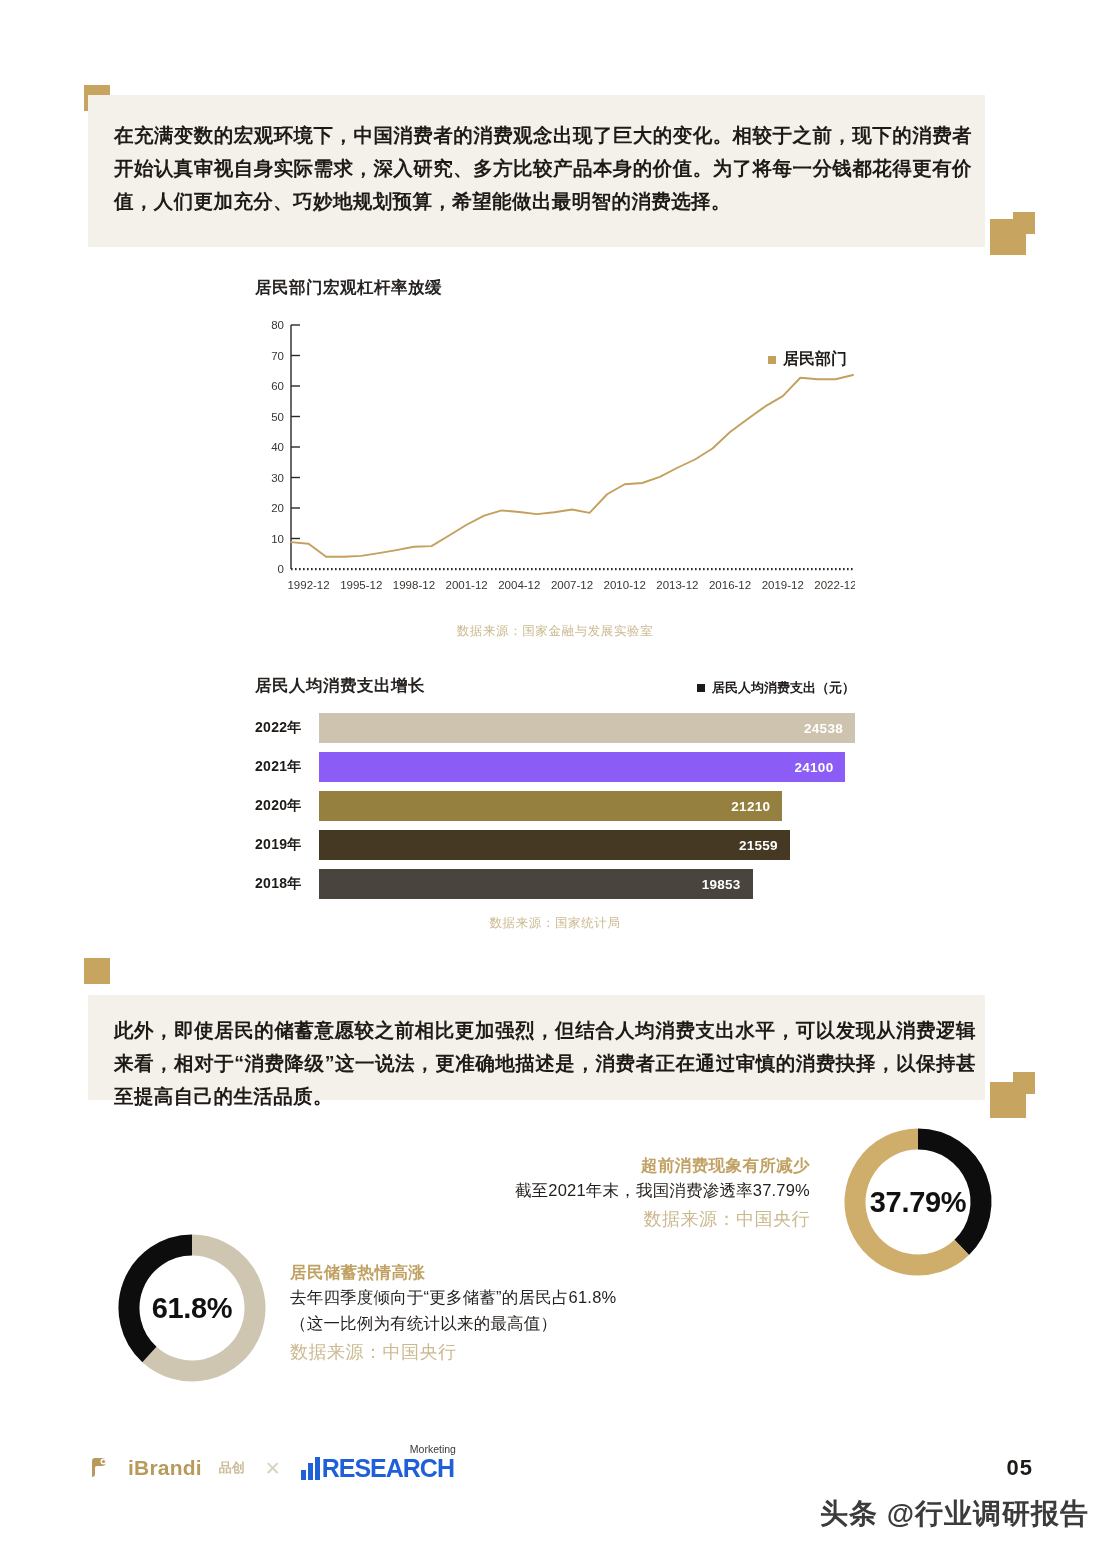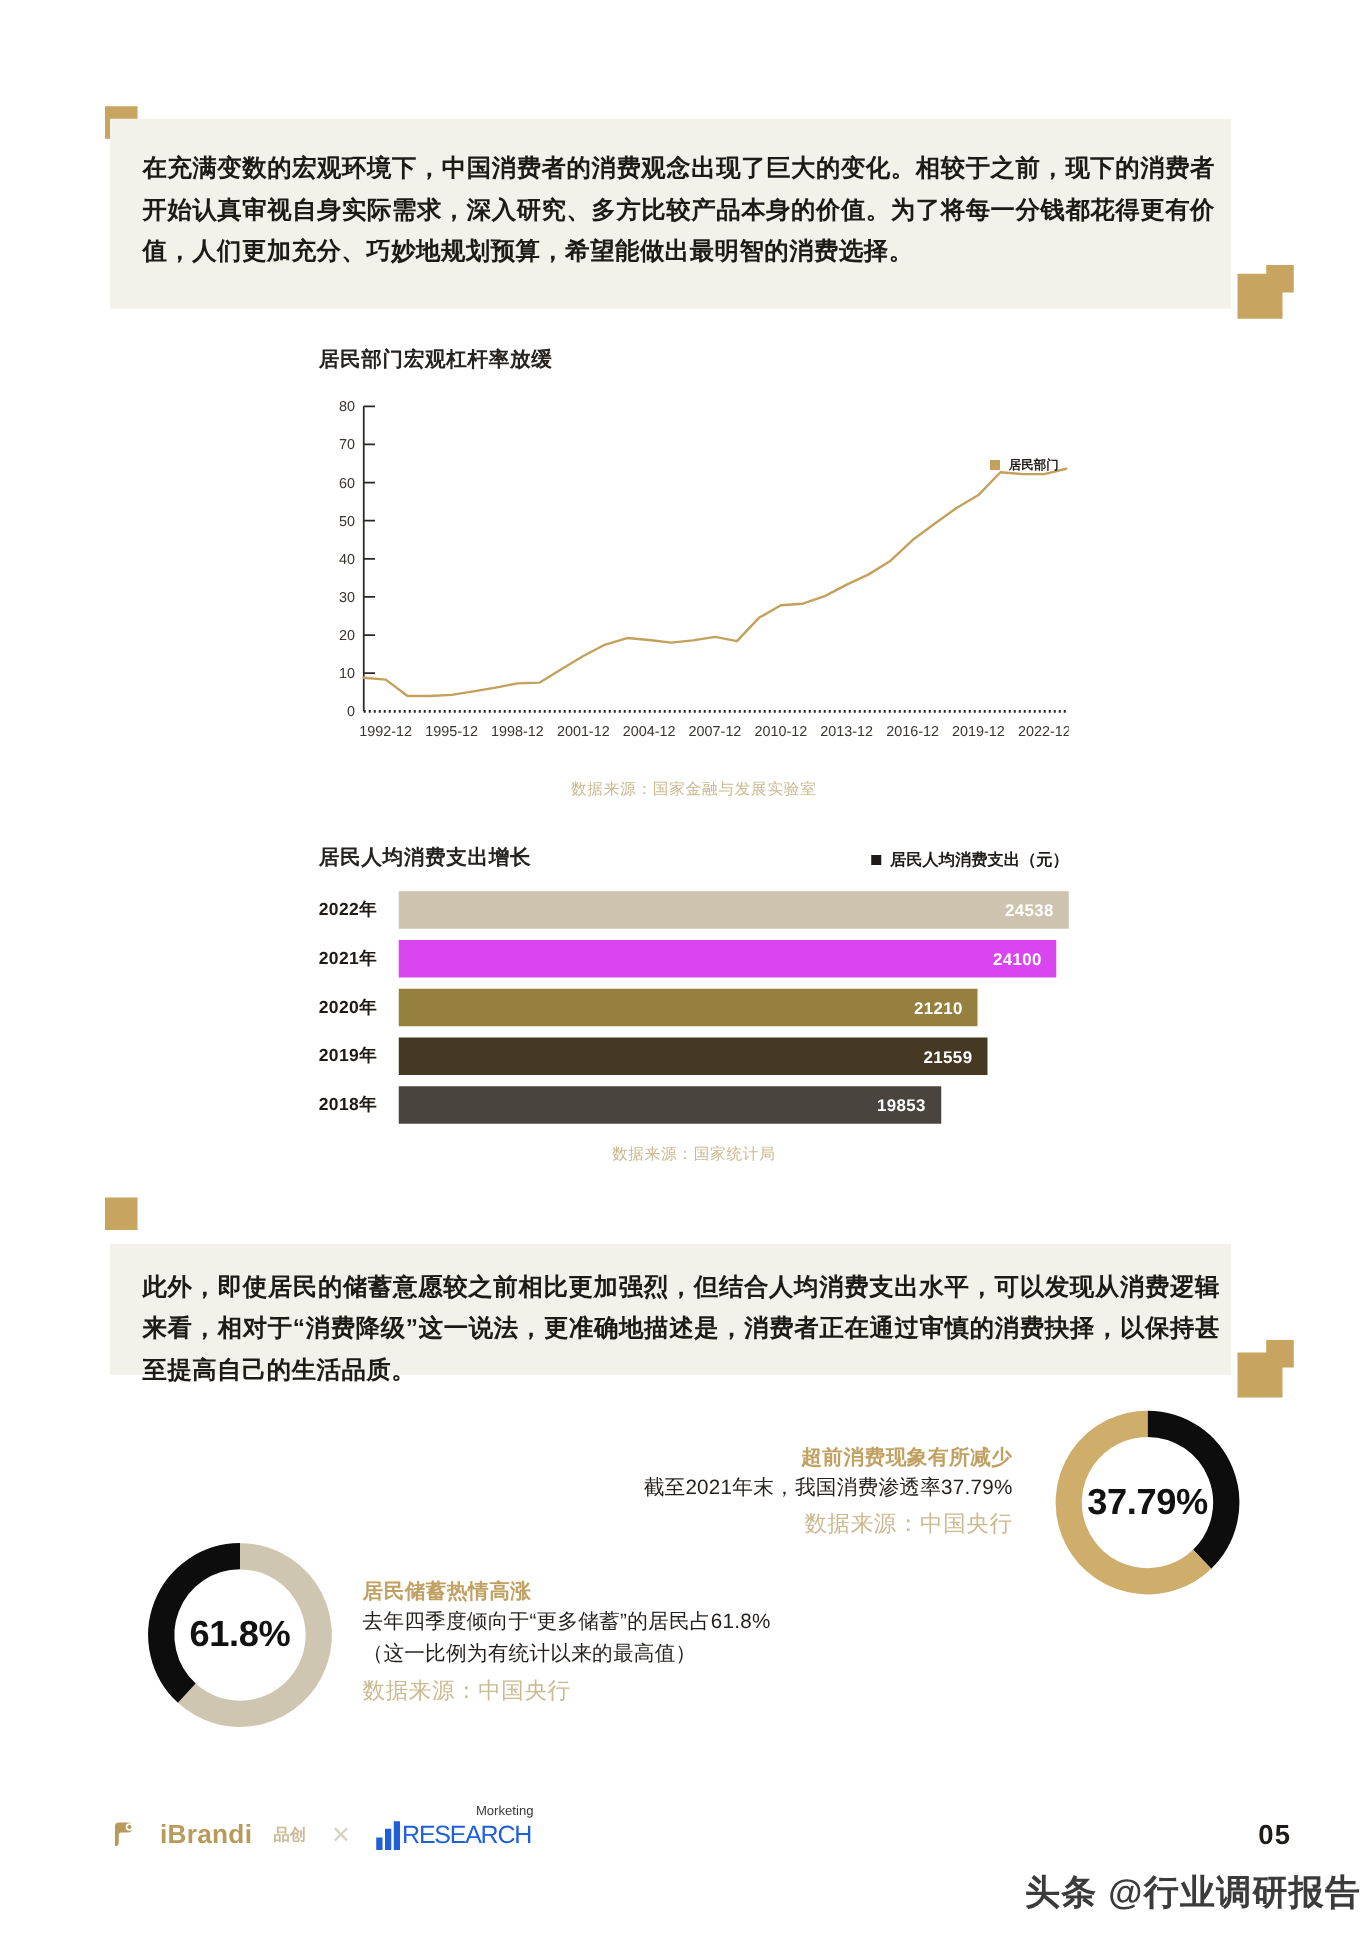--- a/index.html
+++ b/index.html
@@ -37,22 +37,22 @@
   #callout2 .body{width:862px;}
   #sq2a{left:84px;top:958px;}
   #sq2b{left:990px;top:1082px;}
   #sq2c{left:1013px;top:1072px;width:22px;height:22px;}
 
   
   #linechart-block{position:absolute;left:255px;top:277px;width:600px;}
   .chart-title{font-size:16.5px;font-weight:700;color:#262220;letter-spacing:.5px;}
   #line-area{position:relative;width:600px;height:300px;margin-top:18px;}
   #line-svg{position:absolute;left:0;top:0;}
-  .legend-line{position:absolute;right:8px;top:48px;display:flex;align-items:center;gap:7px;
-     font-size:10px;font-weight:700;color:#1e1b19;}
+  .legend-line{position:absolute;right:8px;top:32px;display:flex;align-items:center;gap:7px;
+     font-size:16px;font-weight:700;color:#1e1b19;}
   .legend-sq{width:8px;height:8px;background:#c3a05c;display:inline-block;}
   .source{font-size:12.5px;color:#cbb98f;text-align:center;letter-spacing:.6px;}
   #line-source{margin-top:6px;width:600px;text-align:center;}
 
   
   #barchart-block{position:absolute;left:255px;top:675px;width:600px;}
   #bar-head{display:flex;align-items:flex-end;justify-content:space-between;}
   .legend-bar{display:flex;align-items:center;gap:7px;font-size:13px;font-weight:700;color:#1e1b19;}
   .legend-sq-dark{width:8px;height:8px;background:#1d1a17;display:inline-block;}
   .bars{margin-top:16px;}
@@ -81,21 +81,21 @@
   #textB{position:absolute;left:290px;top:1262px;width:470px;text-align:left;}
 
   
   #footer{position:absolute;left:88px;top:1455px;display:flex;align-items:center;gap:14px;}
   .ib-name{font-size:21px;font-weight:700;color:#b99a5d;letter-spacing:.2px;}
   .ib-cn{font-size:13px;color:#cdbb96;font-weight:700;margin-left:3px;}
   .x-mark{font-size:19px;color:#d9d2c4;margin:0 6px;}
   .res-wrap{position:relative;display:flex;align-items:flex-end;}
   .res-bars{display:flex;align-items:flex-end;gap:2px;margin-right:2px;}
   .res-bars i{display:block;width:5px;background:#1f5fd8;}
-  .res-text{font-size:20px;font-weight:400;color:#1f5fd8;letter-spacing:-1px;line-height:24px;}
+  .res-text{font-size:25px;font-weight:700;color:#1f5fd8;letter-spacing:-1px;line-height:24px;}
   .res-top{position:absolute;right:-2px;top:-13px;font-size:10.5px;color:#3a3a3a;font-weight:400;}
 
   #pagenum{position:absolute;right:88px;top:1455px;font-size:22px;font-weight:700;color:#1d1a17;letter-spacing:1px;}
   #watermark{position:absolute;right:32px;top:1495px;font-size:28px;font-weight:700;color:#2b2b2b;letter-spacing:1px;opacity:.92;}
 </style>
 </head>
 <body>
 
 <div class="page">
 
@@ -303,21 +303,21 @@
           <div class="bar-label">2022年</div>
           <div class="bar-track">
             <div class="bar-fill" style="width: 100%; background: rgb(206, 195, 174); color: rgb(255, 255, 255);">
               <span>24538</span>
             </div>
           </div>
         </div>
         <div class="bar-row">
           <div class="bar-label">2021年</div>
           <div class="bar-track">
-            <div class="bar-fill" style="width: 98.22%; background: #d946ef; color: rgb(255, 255, 255);">
+            <div class="bar-fill" style="width: 98.22%; background: #8b5cf6; color: rgb(255, 255, 255);">
               <span>24100</span>
             </div>
           </div>
         </div>
         <div class="bar-row">
           <div class="bar-label">2020年</div>
           <div class="bar-track">
             <div class="bar-fill" style="width: 86.44%; background: rgb(150, 128, 63); color: rgb(255, 255, 255);">
               <span>21210</span>
             </div>

